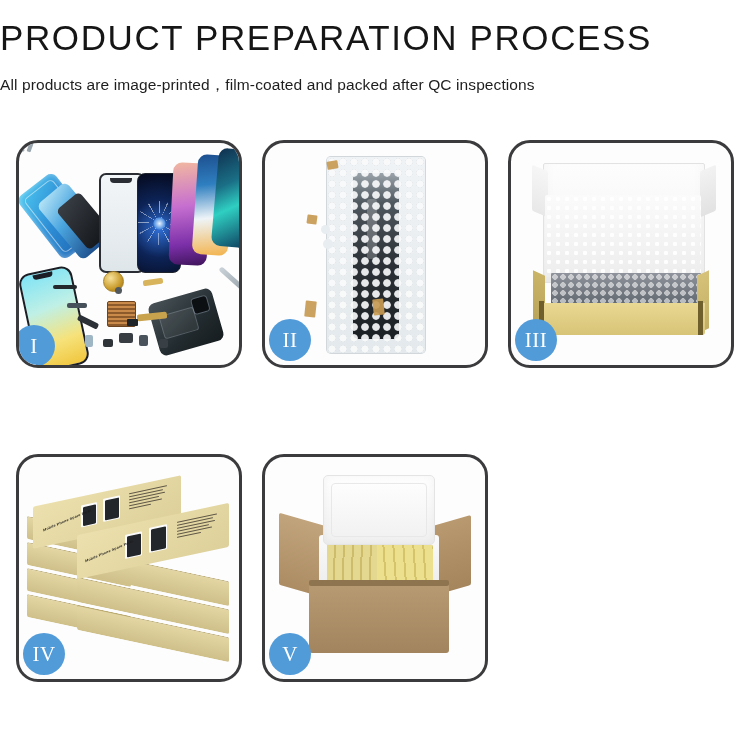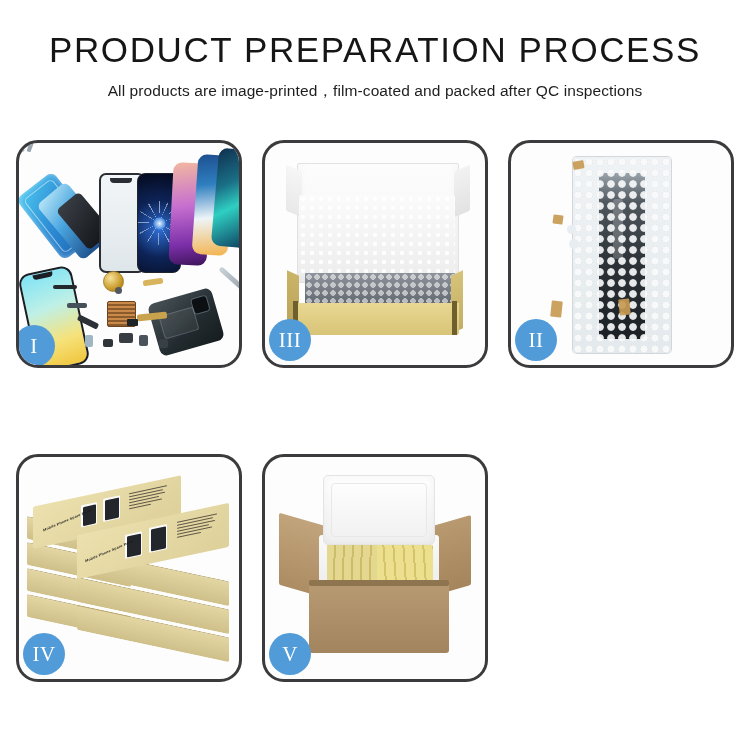--- a/index.html
+++ b/index.html
@@ -7,31 +7,31 @@
   body{
     width:750px;height:750px;
     background:#ffffff;
     font-family:"Liberation Sans","DejaVu Sans",sans-serif;
     overflow:hidden;
     position:relative;
   }
   .page{position:relative;width:750px;height:750px;}
 
   
-  .header{padding-top:32px;text-align:center;}
+  .header{padding-top:20px;}
   .title{
     font-size:35px;
     letter-spacing:1.6px;
     font-weight:400;
     color:#161616;
     line-height:1;
     white-space:nowrap;
   }
   .subtitle{
-    margin-top:14px;
+    margin-top:20px;
     font-size:15.5px;
     color:#1e1e1e;
     letter-spacing:.1px;
     white-space:nowrap;
   }
 
   
   .grid{
     position:absolute;
     left:16px;top:140px;
@@ -432,47 +432,47 @@
         <div class="prt sp6"></div>
         <div class="prt sp7"></div>
         <div class="prt tool"></div>
         <div class="screws"></div>
       </div>
       <div class="badge">I</div>
     </div>
 
     <div class="card">
       <div class="stage">
-        <div class="b3-lid"></div>
-        <div class="b3-foam"></div>
-        <div class="b3-inner"></div>
-        <div class="b3-left"></div>
-        <div class="b3-right"></div>
-        <div class="b3-front"></div>
-        <div class="b3-dark"></div>
-        <div class="b3-dark2"></div>
-      </div>
-      <div class="badge">III</div>
-    </div>
-
-    <div class="card">
-      <div class="stage">
         <div class="bag">
           <div class="bag-item"></div>
           <div class="bag-bubbles2"></div>
           <div class="bag-bubbles"></div>
         </div>
         <div class="tape tape1"></div>
         <div class="tape tape2"></div>
         <div class="tape tape3"></div>
         <div class="tape tape4"></div>
         <div class="dot-w dw1"></div>
         <div class="dot-w dw2"></div>
       </div>
       <div class="badge">II</div>
+    </div>
+
+    <div class="card">
+      <div class="stage">
+        <div class="b3-lid"></div>
+        <div class="b3-foam"></div>
+        <div class="b3-inner"></div>
+        <div class="b3-left"></div>
+        <div class="b3-right"></div>
+        <div class="b3-front"></div>
+        <div class="b3-dark"></div>
+        <div class="b3-dark2"></div>
+      </div>
+      <div class="badge">III</div>
     </div>
 
     <div class="card">
       <div class="stage">
         <div class="stack">
 
           <div class="bx bx-side bx-edge" style="left:2px;top:52px;width:104px;height:22px;transform:skewY(12deg);"></div>
           <div class="bx bx-side bx-edge" style="left:2px;top:78px;width:104px;height:22px;transform:skewY(12deg);"></div>
           <div class="bx bx-side bx-edge" style="left:2px;top:104px;width:104px;height:22px;transform:skewY(12deg);"></div>
           <div class="bx bx-side bx-edge" style="left:2px;top:130px;width:104px;height:22px;transform:skewY(12deg);"></div>

